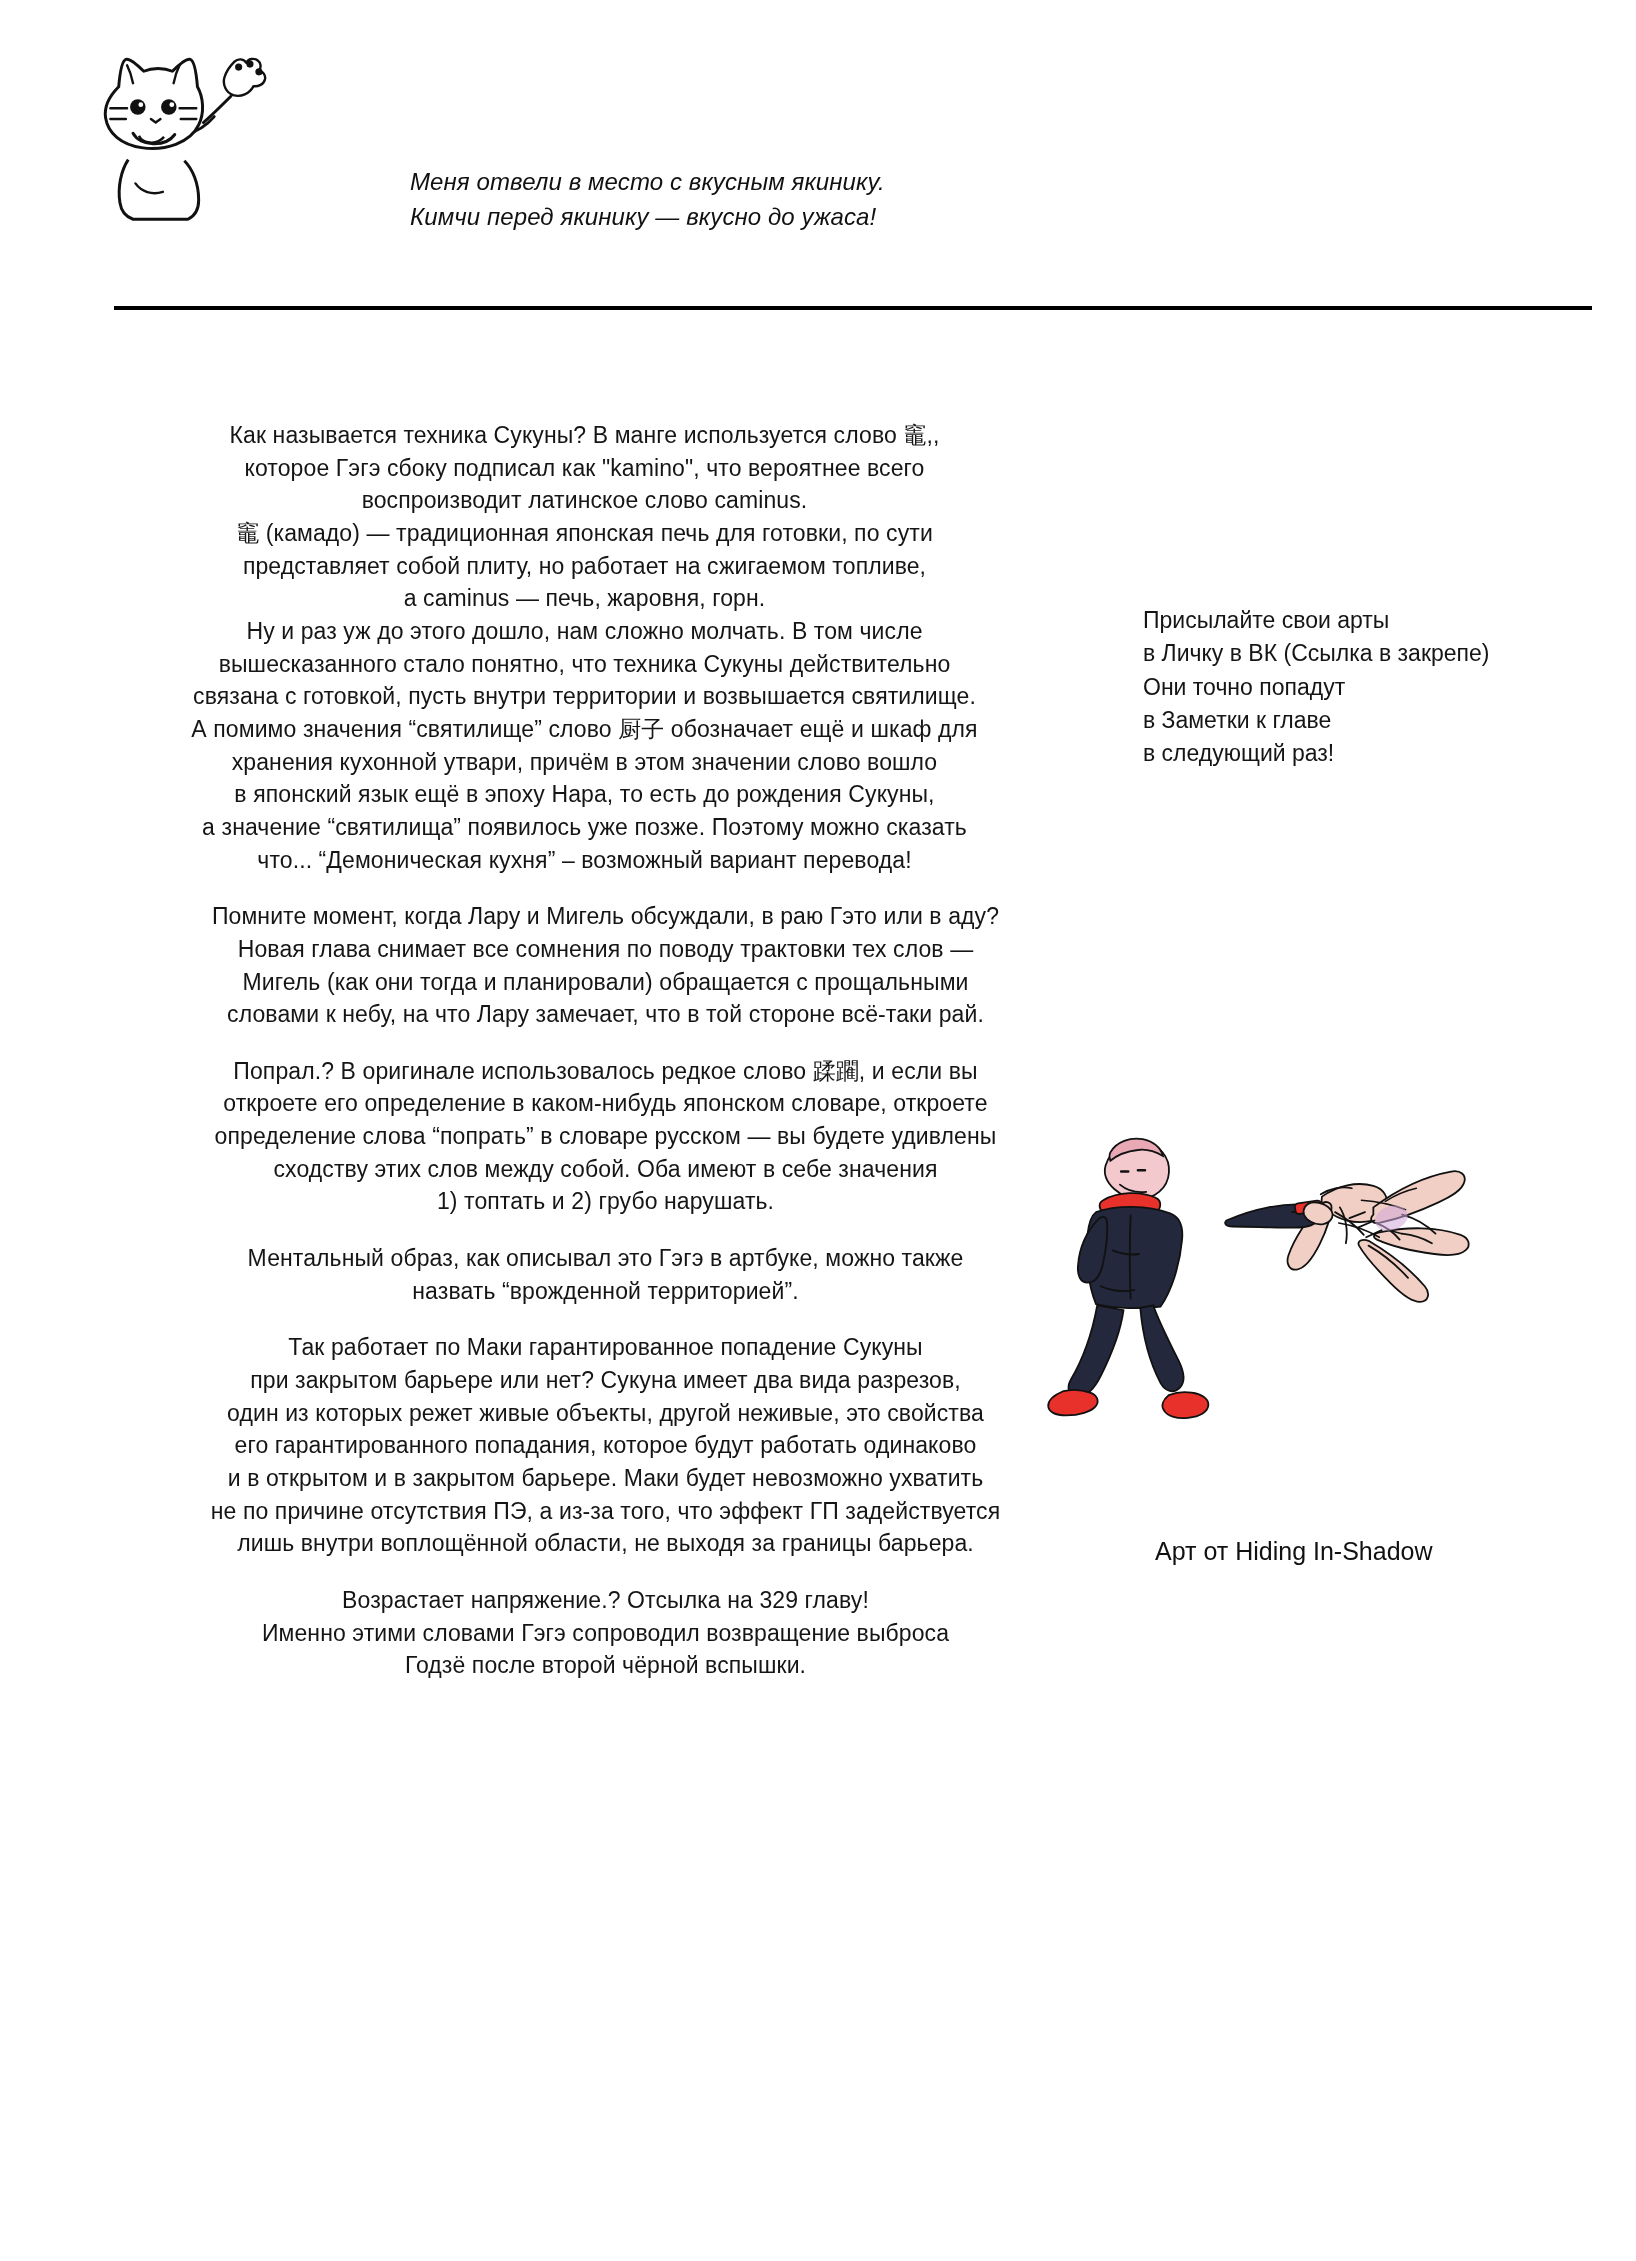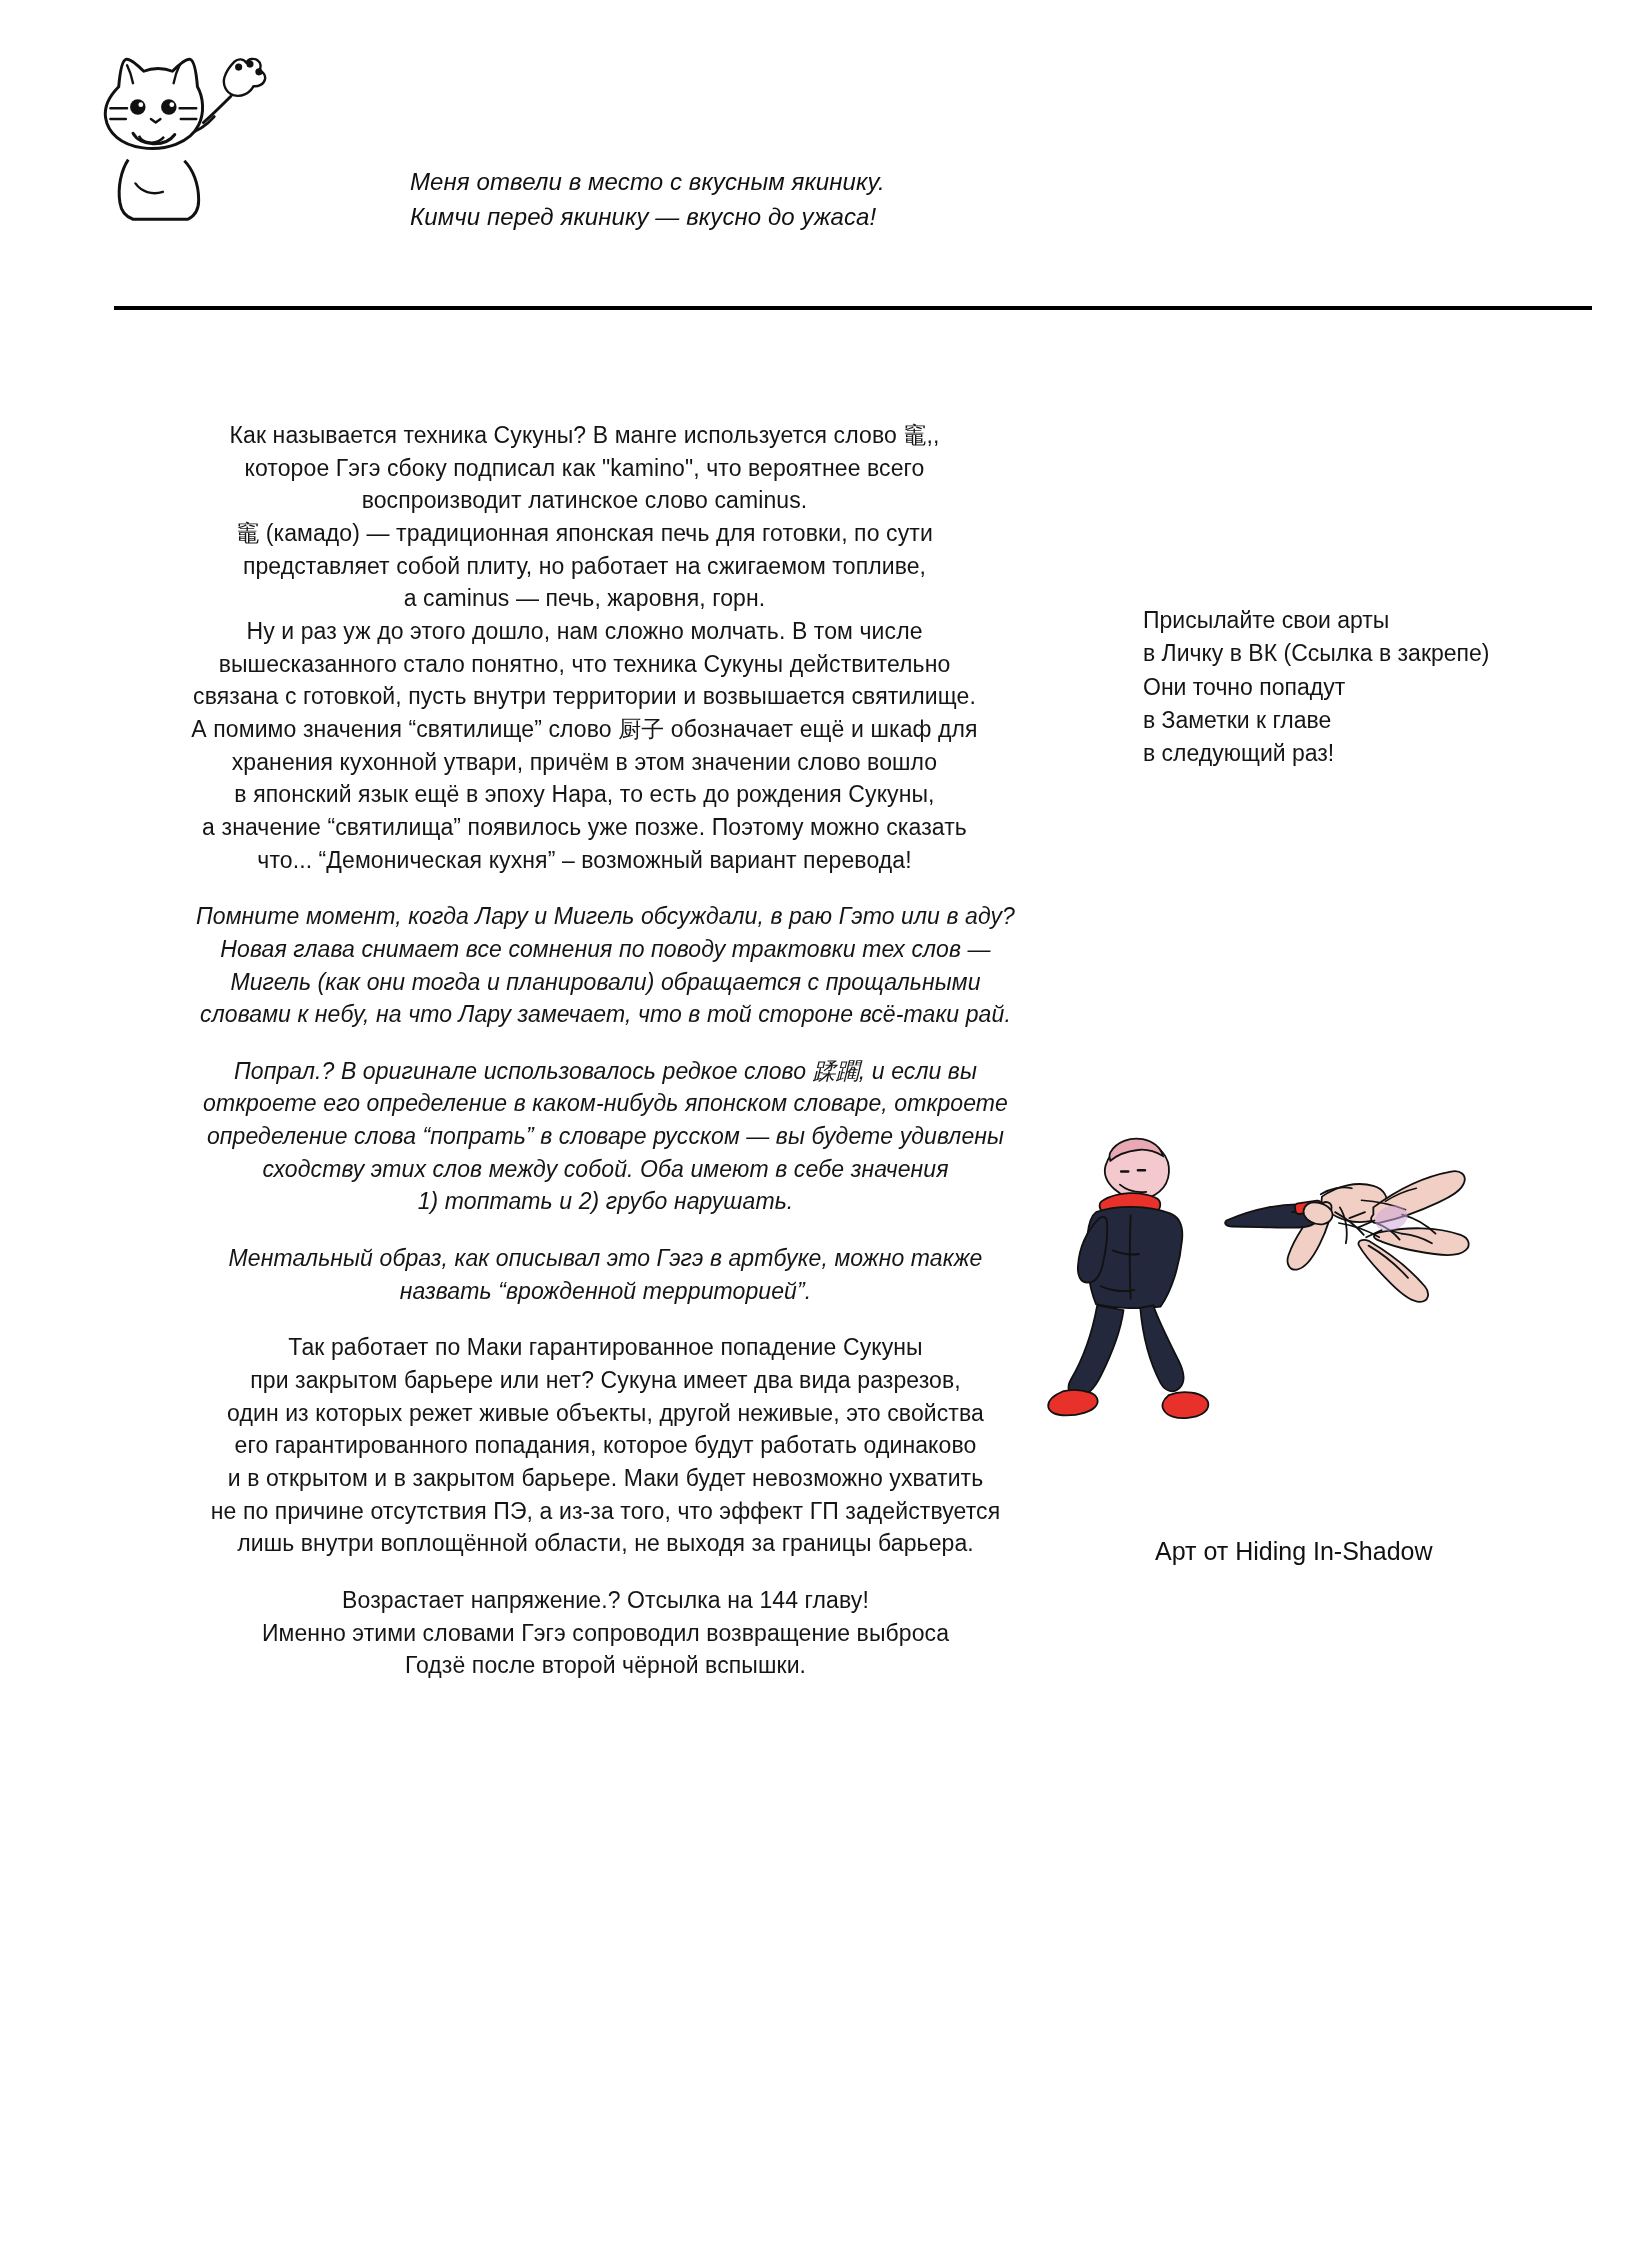--- a/index.html
+++ b/index.html
@@ -78,21 +78,21 @@
   .para {
     font-size: 23px;
     line-height: 1.42;
     color: #151515;
     white-space: pre-line;
     margin: 0 0 24px 0;
     letter-spacing: 0.1px;
     text-align: center;
   }
   .para.block-a { width: 987px; }
-  .para.block-b { width: 1029px; font-style: italic; }
+  .para.block-b { width: 1029px; }
   .para.block-c { width: 1029px; }
 
   
   .sidenote {
     position: absolute;
     top: 604px;
     left: 1143px;
     width: 467px;
     font-size: 23px;
     line-height: 1.45;
@@ -190,21 +190,21 @@
 1) топтать и 2) грубо нарушать.</p>
   <p class="para block-b">Ментальный образ, как описывал это Гэгэ в артбуке, можно также
 назвать “врожденной территорией”.</p>
   <p class="para block-c">Так работает по Маки гарантированное попадение Сукуны
 при закрытом барьере или нет? Сукуна имеет два вида разрезов,
 один из которых режет живые объекты, другой неживые, это свойства
 его гарантированного попадания, которое будут работать одинаково
 и в открытом и в закрытом барьере. Маки будет невозможно ухватить
 не по причине отсутствия ПЭ, а из-за того, что эффект ГП задействуется
 лишь внутри воплощённой области, не выходя за границы барьера.</p>
-  <p class="para block-c">Возрастает напряжение.? Отсылка на 144 главу!
+  <p class="para block-c">Возрастает напряжение.? Отсылка на 329 главу!
 Именно этими словами Гэгэ сопроводил возвращение выброса
 Годзё после второй чёрной вспышки.</p>
 </div>
 
 <div class="sidenote">Присылайте свои арты
 в Личку в ВК (Ссылка в закрепе)
 Они точно попадут
 в Заметки к главе
 в следующий раз!</div>
 

